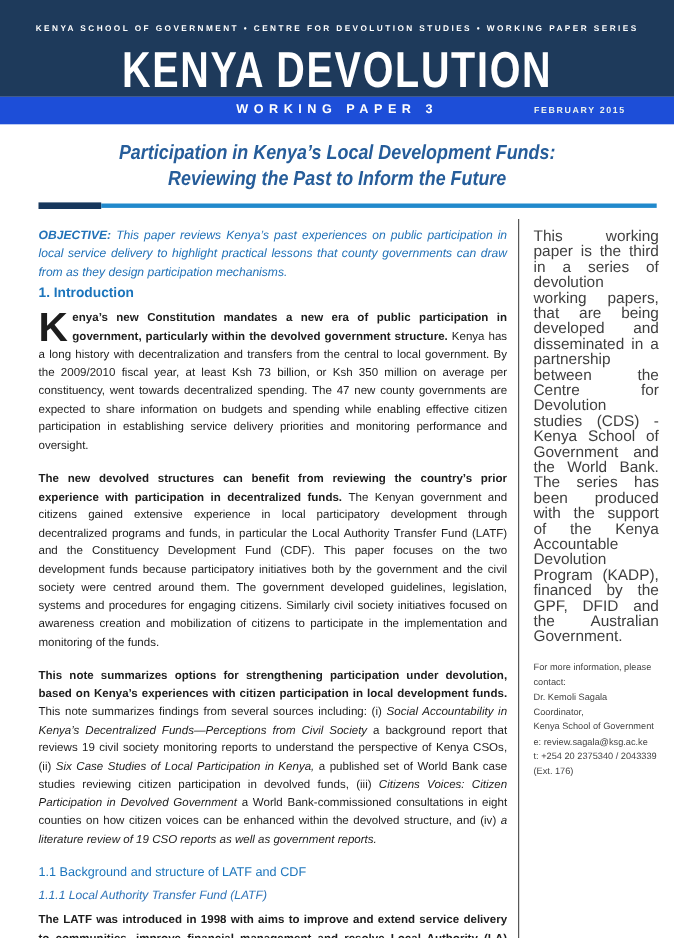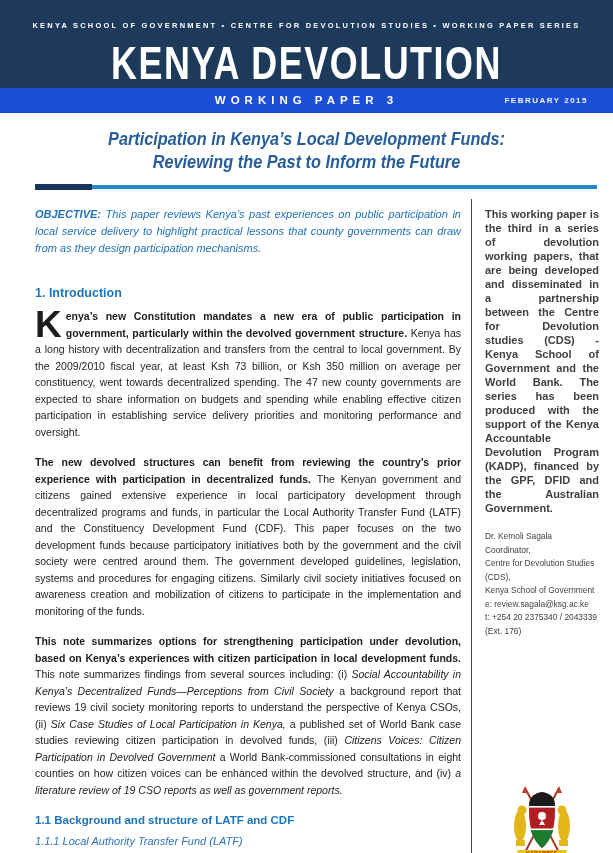--- a/index.html
+++ b/index.html
@@ -9,54 +9,54 @@
   
   .masthead { background:#1e3a5b; height:88px; padding-top:21px; }
   .series-line { color:#ffffff; font-size:7.5px; font-weight:bold; letter-spacing:2.2px;
                  text-align:center; }
   .mast-title { color:#ffffff; font-weight:bold; font-size:46px; letter-spacing:2px;
                 text-align:center; line-height:66px; transform:scaleX(.78);
                 transform-origin:50% 50%; white-space:nowrap; }
   .greenbar { background:#1d4ed8; height:25px; position:relative; }
   .wp-label { color:#ffffff; font-size:11.5px; font-weight:bold; letter-spacing:5px;
               text-align:center; line-height:25px; }
-  .wp-date { position:absolute; right:25px; top:0; line-height:25px; color:#eef5ee;
+  .wp-date { position:absolute; right:44px; top:0; line-height:25px; color:#eef5ee;
              font-size:8px; font-weight:bold; letter-spacing:1.5px; }
 
   
   .paper-title { margin-top:14px; text-align:center; color:#265d9a; font-weight:bold;font-style:italic; }
   .paper-title .line { font-size:18.5px; line-height:23px; transform:scaleX(.88);
                        transform-origin:50% 50%; white-space:nowrap; }
 
   .rule { display:flex; align-items:center; margin:11px 16px 0 35px; }
   .rule-navy { width:57px; height:6px; background:#17375c; }
   .rule-blue { flex:1; height:4px; background:#2189cc; }
 
   
   .content { display:flex; height:657px; margin-top:9px; padding-left:35px; overflow:hidden; }
   .main { width:426px; padding-top:7px; }
   .sidebar { flex:1; margin-left:10px; border-left:1.5px solid #454545;
              padding:8px 14px 0 13px; }
 
   
   .objective { color:#2272b8; font-style:italic; font-size:11px; line-height:17px;
                text-align:justify; }
-  .h1 { color:#1c75bc; font-size:12.5px; font-weight:bold; margin-top:29px; }
+  .h1 { color:#1c75bc; font-size:12.5px; font-weight:bold; margin-top:2px; }
   .para { font-size:10.5px; line-height:16.5px; text-align:justify; margin-top:8px; }
   .para + .para { margin-top:14px; }
   .dropcap { float:left; font-size:37px; line-height:30px; font-weight:bold;
              padding:2px 4px 0 0; color:#1d1d1d; }
-  .h2 { color:#1c75bc; font-size:11.5px; font-weight:bold; margin-top:16px; }
+  .h2 { color:#1c75bc; font-size:11.5px; font-weight:normal; margin-top:16px; }
   .h3 { color:#2f74b8; font-size:11px; font-style:italic; margin-top:9px; }
   .run-bold { font-weight:bold; }
   .run-italic { font-style:italic; }
   .run-bolditalic { font-weight:bold; font-style:italic; }
 
   
-  .side-about { font-size:11px; line-height:14px; text-align:justify; color:#3f3f3f;font-weight:bold; }
+  .side-about { font-size:14px; line-height:14px; text-align:justify; color:#3f3f3f; }
   .side-contact { margin-top:15px; font-size:8.4px; line-height:13.5px; color:#3f3f3f; }
   .logo-block { text-align:center; }
   .logo-arms { margin-top:146px; }
   .logo-caption { font-size:8.6px; line-height:10.5px; color:#333333; margin-top:3px; }
   .logo-ksg { margin-top:26px; }
 </style>
 </head>
 <body>
 
 <header class="masthead">
@@ -86,23 +86,23 @@
     <p class="para"><span class="run-bold">The new devolved structures can benefit from reviewing the country’s prior experience with participation in decentralized funds. </span><span class="run-normal">The Kenyan government and citizens gained extensive experience in local participatory development through decentralized programs and funds, in particular the Local Authority Transfer Fund (LATF) and the Constituency Development Fund (CDF).  This paper focuses on the two development funds because participatory initiatives both by the government and the civil society were centred around them. The government developed guidelines, legislation, systems and procedures for engaging citizens. Similarly civil society initiatives focused on awareness creation and mobilization of citizens to participate in the implementation and monitoring of the funds.</span></p>
     <p class="para"><span class="run-bold">This note summarizes options for strengthening participation under devolution, based on Kenya’s experiences with citizen participation in local development funds. </span><span class="run-normal">This note summarizes findings from several sources including: (i) </span><span class="run-italic">Social Accountability in Kenya’s Decentralized Funds—Perceptions from Civil Society</span><span class="run-normal"> a background report that reviews 19 civil society monitoring reports to understand the perspective of Kenya CSOs, (ii) </span><span class="run-italic">Six Case Studies of Local Participation in Kenya,</span><span class="run-normal"> a published set of World Bank case studies reviewing citizen participation in devolved funds, (iii) </span><span class="run-italic">Citizens Voices: Citizen Participation in Devolved Government</span><span class="run-normal"> a World Bank-commissioned consultations in eight counties on how citizen voices can be enhanced within the devolved structure, and (iv) </span><span class="run-italic">a literature review of 19 CSO reports as well as government reports.</span></p>
     <div class="h2">1.1 Background and structure of LATF and CDF</div>
     <div class="h3">1.1.1 Local Authority Transfer Fund (LATF)</div>
     <p class="para"><span class="run-bold">The LATF was introduced in 1998 with aims to improve and extend service delivery to communities, improve financial management and resolve Local Authority (LA) debts. </span></p>
   </div>
 
   <aside class="sidebar">
     <p class="side-about">This working paper is the third in a series of devolution working papers, that are being developed and disseminated in a partnership between the Centre for Devolution studies (CDS) - Kenya School of Government and the World Bank. The series has been produced with the support of the Kenya Accountable Devolution Program (KADP), financed by the GPF, DFID and the Australian Government.</p>
     <div class="side-contact">
+      <div>For more information, please contact:</div>
       <div>Dr. Kemoli Sagala</div>
       <div>Coordinator,</div>
-      <div>Centre for Devolution Studies (CDS),</div>
       <div>Kenya School of Government</div>
       <div>e: review.sagala@ksg.ac.ke</div>
       <div>t: +254 20 2375340 / 2043339 (Ext. 176)</div>
     </div>
 
     <div class="logo-block logo-arms">
       <svg width="66" height="78" viewBox="0 0 66 78">
 
         <line x1="14" y1="72" x2="50" y2="4" stroke="#a03a2a" stroke-width="2"></line>
         <line x1="52" y1="72" x2="16" y2="4" stroke="#a03a2a" stroke-width="2"></line>

